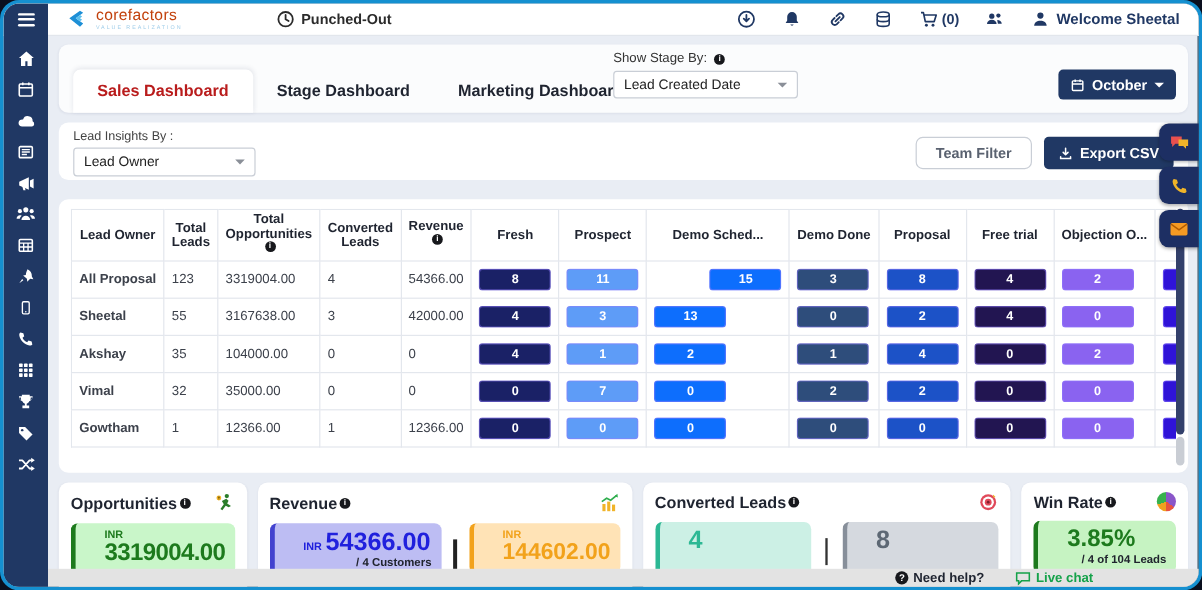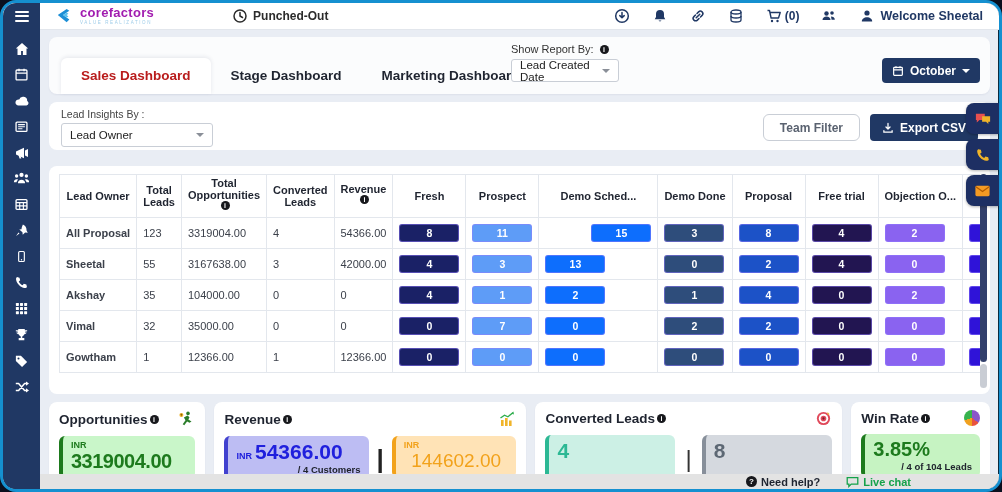--- a/index.html
+++ b/index.html
@@ -7,21 +7,21 @@
   .frame { position:relative; width:1002px; height:492px; border:3px solid #1590d0; border-radius:16px; overflow:hidden; background:#e9edf4; box-shadow: inset 0 0 0 1px #0a2a3f; }
 
   
   .topbar { position:absolute; top:0; left:0; right:0; height:27px; background:#fff; display:flex; align-items:center; z-index:5; border-bottom:1px solid #e2e6ec; }
   .burger-box { width:37px; height:27px; background:#203864; display:flex; align-items:center; justify-content:center; border-top-left-radius:12px; cursor:pointer; }
   .burger { width:14px; }
   .burger div { height:2px; background:#fff; margin:2.5px 0; border-radius:1px; }
   .logo { display:flex; align-items:center; gap:6px; margin-left:14px; }
   .logo-mark { width:20px; height:16px; }
   .logo-text { line-height:1; }
-  .logo-name { color:#a21caf; font-size:13px; font-weight:bold; letter-spacing:.3px; }
+  .logo-name { color:#c2410c; font-size:13px; font-weight:normal; letter-spacing:.3px; }
   .logo-tag { color:#9fcde9; font-size:4.5px; letter-spacing:1.6px; text-transform:uppercase; margin-top:2px; }
   .punch { display:flex; align-items:center; gap:5px; margin-left:78px; color:#2b2b2b; font-size:12px; font-weight:bold; }
   .top-right { margin-left:auto; display:flex; align-items:center; gap:22px; padding-right:16px; }
   .tico { width:16px; height:16px; display:inline-flex; cursor:pointer; }
   .cart-wrap { display:flex; align-items:center; gap:3px; color:#203864; font-size:12px; font-weight:bold; cursor:pointer; }
   .welcome { display:flex; align-items:center; gap:5px; color:#203864; font-size:12.5px; font-weight:bold; cursor:pointer; }
 
   
   .sidebar { position:absolute; top:27px; left:0; width:37px; bottom:0; background:#203864; border-bottom-left-radius:12px; display:flex; flex-direction:column; align-items:center; padding-top:10px; gap:9px; z-index:4; }
   .sico { width:17px; height:17px; display:flex; align-items:center; justify-content:center; cursor:pointer; flex:0 0 auto; }
@@ -35,21 +35,21 @@
   .tabs { position:absolute; left:12px; bottom:0; display:flex; }
   .tab { padding:10px 20px 11px 20px; font-size:13.5px; font-weight:bold; color:#1f2430; cursor:pointer; }
   .tab.active { background:#fff; color:#b91c1c; border-radius:6px 6px 0 0; box-shadow:0 -1px 4px rgba(30,40,80,.10); }
   .reportby { position:absolute; left:462px; top:6px; }
   .reportby-label { font-size:11px; color:#333; display:flex; align-items:center; gap:4px; }
   .month-btn { position:absolute; right:10px; top:21px; background:#203864; color:#fff; font-size:12px; font-weight:bold; border:none; border-radius:4px; height:25px; padding:0 10px; display:flex; align-items:center; gap:6px; cursor:pointer; }
   .caret-down { width:0; height:0; border-left:4px solid transparent; border-right:4px solid transparent; border-top:4px solid #fff; display:inline-block; }
 
   .select { background:#fff; border:1px solid #c9ced6; border-radius:3px; height:23px; display:flex; align-items:center; justify-content:space-between; padding:0 8px; font-size:11.5px; color:#222; cursor:pointer; }
   .select .sel-caret { width:0; height:0; border-left:4px solid transparent; border-right:4px solid transparent; border-top:4px solid #8a8f98; }
-  .reportby .select { width:108px; margin-top:4px; }
+  .reportby .select { width:154px; margin-top:4px; }
 
   
   .panel-filter { position:relative; height:48px; margin-bottom:16px; padding:6px 12px; }
   .insights-label { font-size:10.5px; color:#444; }
   .panel-filter .select { width:152px; height:24px; margin-top:3px; }
   .filter-btns { position:absolute; right:12px; top:12px; display:flex; gap:10px; }
   .btn-team { background:#fff; border:1px solid #c9ced6; color:#5a6270; font-size:12px; font-weight:bold; border-radius:6px; height:27px; padding:0 16px; cursor:pointer; }
   .btn-export { background:#203864; border:none; color:#fff; font-size:12px; font-weight:bold; border-radius:4px; height:27px; padding:0 12px; display:flex; align-items:center; gap:6px; cursor:pointer; }
 
   
@@ -69,34 +69,34 @@
   .vscroll-track { position:absolute; right:3px; top:198px; width:7px; height:24px; background:#c9cdd4; border-radius:4px; }
 
   
   .i-dot { display:inline-block; width:9px; height:9px; background:#17181c; color:#fff; border-radius:50%; font-size:7px; line-height:9px; text-align:center; font-weight:bold; vertical-align:super; margin-left:2px; }
 
   
   .cards { display:flex; gap:9px; height:102px; }
   .card { background:#fff; border-radius:8px; padding:8px 10px; box-shadow:0 1px 2px rgba(30,40,80,.06); }
   .card-head { display:flex; align-items:center; font-size:13.5px; font-weight:bold; color:#1f2430; margin-bottom:8px; }
   .card-head .spacer { flex:1; }
-  .vbox { border-radius:6px; padding:4px 8px 6px 8px; }
+  .vbox { border-radius:6px; padding:4px 8px 6px 24px; }
   .vbox .cur { font-size:9px; font-weight:bold; }
   .card-opp { width:158px; }
   .opp-box { background:#c9f6c9; border-left:4px solid #1d7a1d; color:#1d7a1d; }
   .opp-val { font-size:20px; font-weight:bold; letter-spacing:-.5px; }
   .card-rev { width:312px; }
   .rev-row { display:flex; align-items:flex-start; gap:8px; }
   .rev-box1 { background:#bdbdf3; border-left:4px solid #4242cf; color:#2020dd; width:148px; }
   .rev-inline { display:flex; align-items:baseline; gap:3px; }
   .rev-val1 { font-size:21px; font-weight:bold; }
   .rev-sub { font-size:9.5px; color:#20242e; text-align:right; font-weight:bold; }
   .rev-sep { font-size:26px; color:#222; margin-top:8px; font-weight:bold; }
   .rev-box2 { background:#ffe3b6; border-left:4px solid #f2a21b; color:#f2a21b; width:128px; }
-  .rev-val2 { font-size:19px; font-weight:normal;text-align:center; }
+  .rev-val2 { font-size:19px; font-weight:bold;text-align:center; }
   .card-conv { width:310px; }
   .conv-row { display:flex; align-items:flex-start; gap:10px; }
   .conv-box1 { background:#ccf0e5; border-left:4px solid #2cb894; color:#2cb894; width:130px; height:46px; }
   .conv-box2 { background:#d5d9df; border-left:4px solid #878f9a; color:#5d6874; width:130px; height:46px; }
   .conv-val { font-size:21px; font-weight:bold; }
   .conv-sep { font-size:24px; color:#333; margin-top:10px; }
   .card-win { width:140px; }
   .win-box { background:#c6f3c2; border-left:4px solid #1d7a1d; color:#1d7a1d; }
   .win-val { font-size:20px; font-weight:bold; }
   .win-sub { font-size:9.5px; color:#20242e; text-align:right; font-weight:bold; }
@@ -283,21 +283,21 @@
   <div class="content">
 
     <div class="panel panel-tabs">
       <div class="tabs">
         <div class="tab active">Sales Dashboard</div>
         <div class="tab">Stage Dashboard</div>
         <div class="tab">Marketing Dashboard</div>
       </div>
       <div class="reportby">
         <div class="reportby-label">
-          <span>Show Report By:</span>
+          <span>Show Stage By:</span>
           <span class="i-dot">i</span>
         </div>
         <div class="select">
           <span>Lead Created Date</span>
           <span class="sel-caret"></span>
         </div>
       </div>
       <button class="month-btn">
         <svg width="12" height="12" viewBox="0 0 16 16">
             <rect x="2.2" y="3.2" width="11.6" height="10.6" rx="1" fill="none" stroke="#fff" stroke-width="1.6"></rect>

